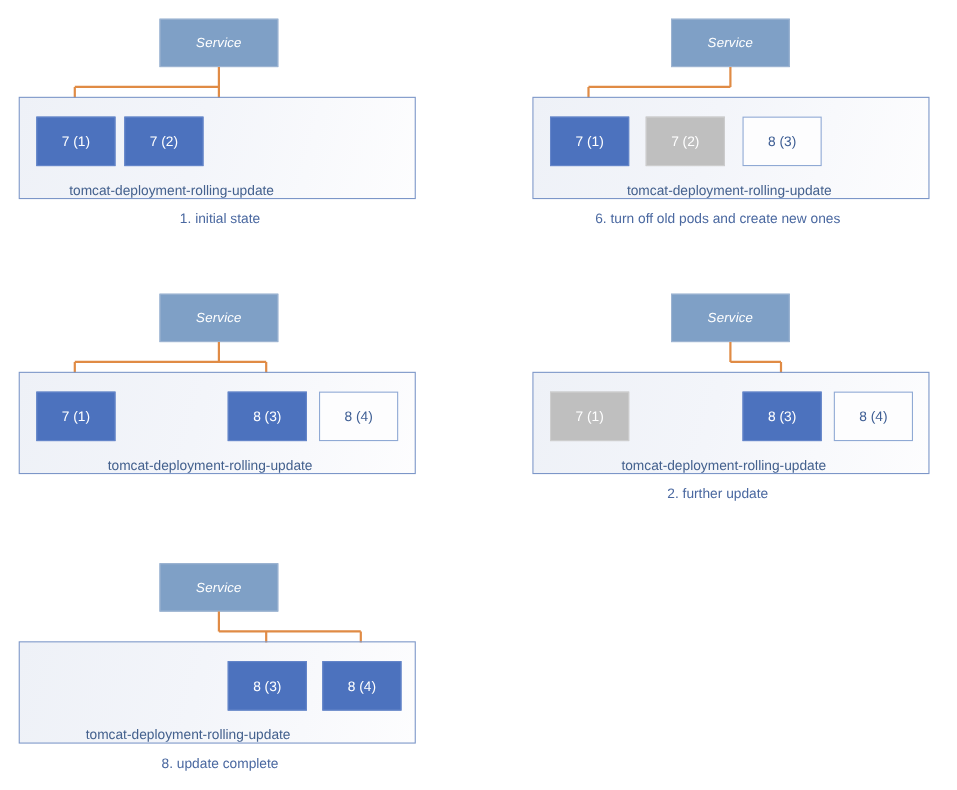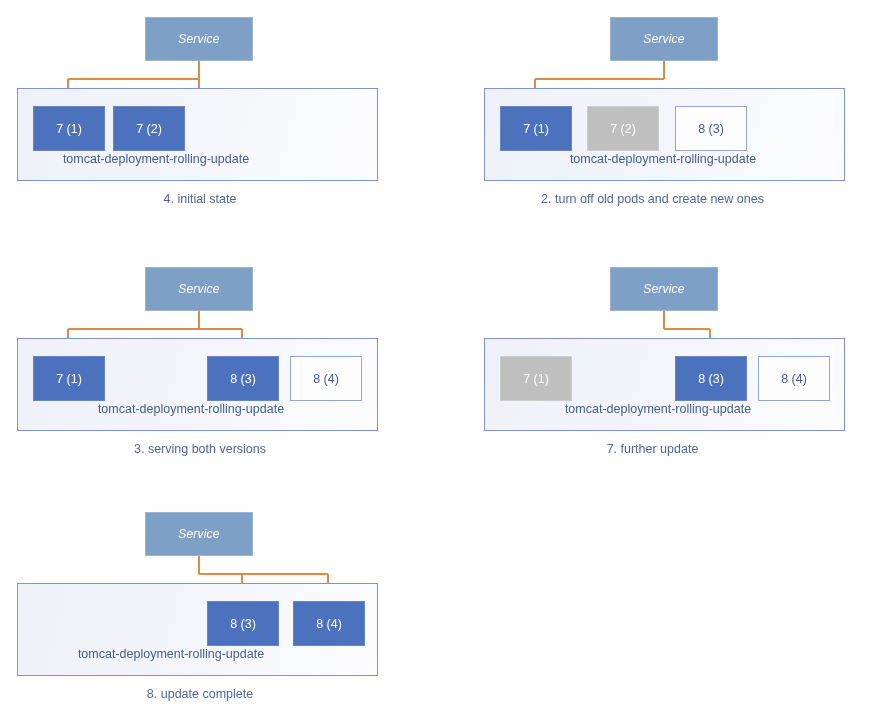--- a/index.html
+++ b/index.html
@@ -42,21 +42,21 @@
   .deployment {
     position: absolute;
     box-sizing: border-box;
     border: 1px solid #7C96C8;
     background: linear-gradient(105deg, #EEF1F7 0%, #F3F5FA 45%, #FDFDFE 100%);
   }
   .deployment-label {
     position: absolute;
     left: 0;
     right: 0;
-    bottom: 14px;
+    bottom: 0;
     text-align: center;
     color: #44618E;
     font-size: 12.5px;
     padding-left: 27px;
   }
 
   
   .pod {
     position: absolute;
     width: 72px;
@@ -122,21 +122,21 @@
     <div class="pod active" style="left:15px; top:17px;">
       <span>7 (1)</span>
     </div>
     <div class="pod active" style="left:95px; top:17px;">
       <span>7 (2)</span>
     </div>
     <div class="deployment-label" style="left:0; right:110px;">tomcat-deployment-rolling-update</div>
   </div>
 
   <div class="caption" style="left:0px; top:192px; width:400px;">
-    <span>4. initial state</span>
+    <span>1. initial state</span>
   </div>
 </div>
 
 <div class="panel" style="left:435px; top:0px; width:435px; height:230px;">
 
   <div class="service-box" style="left:175px; top:17px;">
     <span class="service-label">Service</span>
   </div>
 
   <svg class="connector" width="435" height="230">
@@ -153,21 +153,21 @@
     <div class="pod terminating" style="left:102px; top:17px;">
       <span>7 (2)</span>
     </div>
     <div class="pod pending" style="left:190px; top:17px;">
       <span>8 (3)</span>
     </div>
     <div class="deployment-label" style="left:0; right:30px;">tomcat-deployment-rolling-update</div>
   </div>
 
   <div class="caption" style="left:0px; top:192px; width:435px;">
-    <span>2. turn off old pods and create new ones</span>
+    <span>6. turn off old pods and create new ones</span>
   </div>
 </div>
 
 <div class="panel" style="left:0px; top:250px; width:400px; height:230px;">
 
   <div class="service-box" style="left:145px; top:17px;">
     <span class="service-label">Service</span>
   </div>
 
   <svg class="connector" width="400" height="230">
@@ -184,23 +184,20 @@
     </div>
     <div class="pod active" style="left:189px; top:17px;">
       <span>8 (3)</span>
     </div>
     <div class="pod pending" style="left:272px; top:17px;">
       <span>8 (4)</span>
     </div>
     <div class="deployment-label" style="left:0; right:40px;">tomcat-deployment-rolling-update</div>
   </div>
 
-  <div class="caption" style="left:0px; top:192px; width:400px;">
-    <span>3. serving both versions</span>
-  </div>
 </div>
 
 <div class="panel" style="left:435px; top:250px; width:435px; height:230px;">
 
   <div class="service-box" style="left:175px; top:17px;">
     <span class="service-label">Service</span>
   </div>
 
   <svg class="connector" width="435" height="230">
     <g stroke="#E08B45" stroke-width="2" fill="none">
@@ -216,21 +213,21 @@
     <div class="pod active" style="left:190px; top:17px;">
       <span>8 (3)</span>
     </div>
     <div class="pod pending" style="left:273px; top:17px;">
       <span>8 (4)</span>
     </div>
     <div class="deployment-label" style="left:0; right:40px;">tomcat-deployment-rolling-update</div>
   </div>
 
   <div class="caption" style="left:0px; top:192px; width:435px;">
-    <span>7. further update</span>
+    <span>2. further update</span>
   </div>
 </div>
 
 <div class="panel" style="left:0px; top:495px; width:400px; height:223px;">
 
   <div class="service-box" style="left:145px; top:17px;">
     <span class="service-label">Service</span>
   </div>
 
   <svg class="connector" width="400" height="223">

